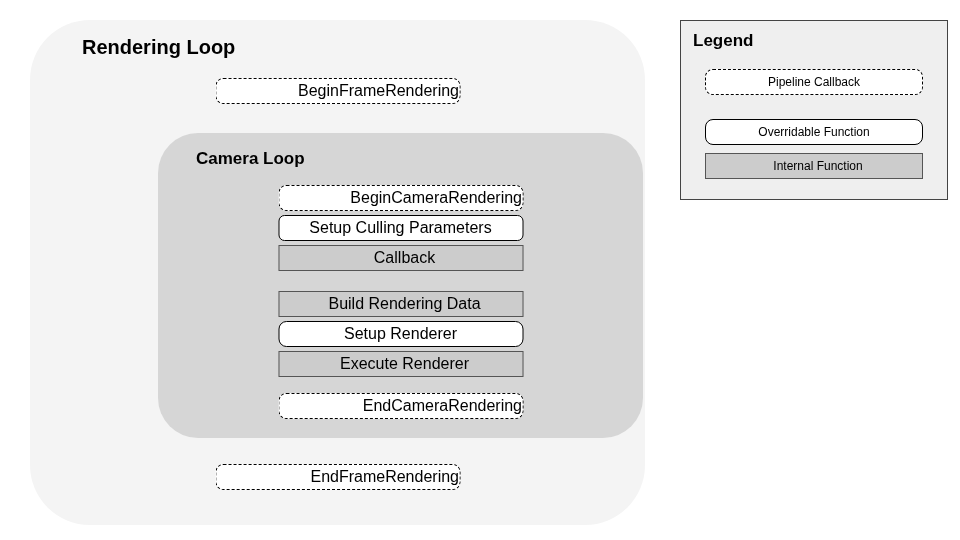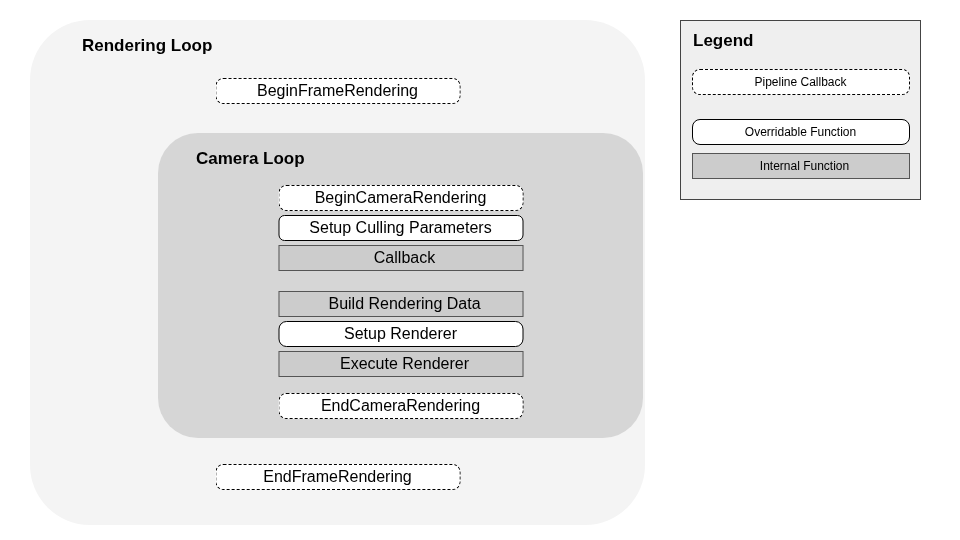--- a/index.html
+++ b/index.html
@@ -17,21 +17,21 @@
     top: 20px;
     width: 615px;
     height: 505px;
     background: #f4f4f4;
     border-radius: 60px;
   }
   .outer-title {
     position: absolute;
     left: 52px;
     top: 16px;
-    font-size: 17px;
+    font-size: 20px;
     font-weight: bold;
   }
   .inner-loop {
     position: absolute;
     left: 128px;
     top: 113px;
     width: 485px;
     height: 305px;
     background: #d6d6d6;
     border-radius: 40px;
@@ -50,38 +50,39 @@
     text-align: center;
     font-size: 16px;
     line-height: 24px;
     left: 50%;
     transform: translateX(-50%);
   }
   .callback {
     background: #ffffff;
     border: 1.5px dashed #000;
     border-radius: 8px;
+    text-align: right;
   }
   .overridable {
     background: #ffffff;
     border: 1.5px solid #000;
     border-radius: 8px;
   }
   .internal {
     background: #cccccc;
     border: 1px solid #555;
     border-radius: 0;
     padding-left: 8px;
   }
   
   .legend {
     position: absolute;
     left: 680px;
     top: 20px;
-    width: 241px;
+    width: 268px;
     height: 180px;
     background: #efefef;
     border: 1px solid #444;
   }
   .legend-title {
     position: absolute;
     left: 12px;
     top: 10px;
     font-size: 17px;
     font-weight: bold;

